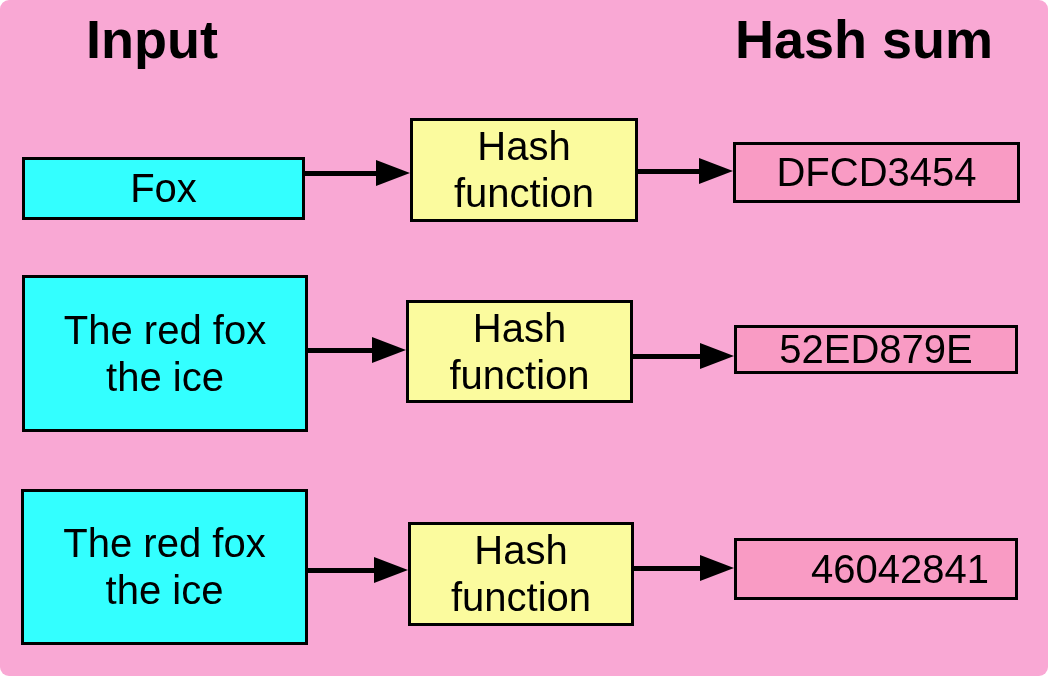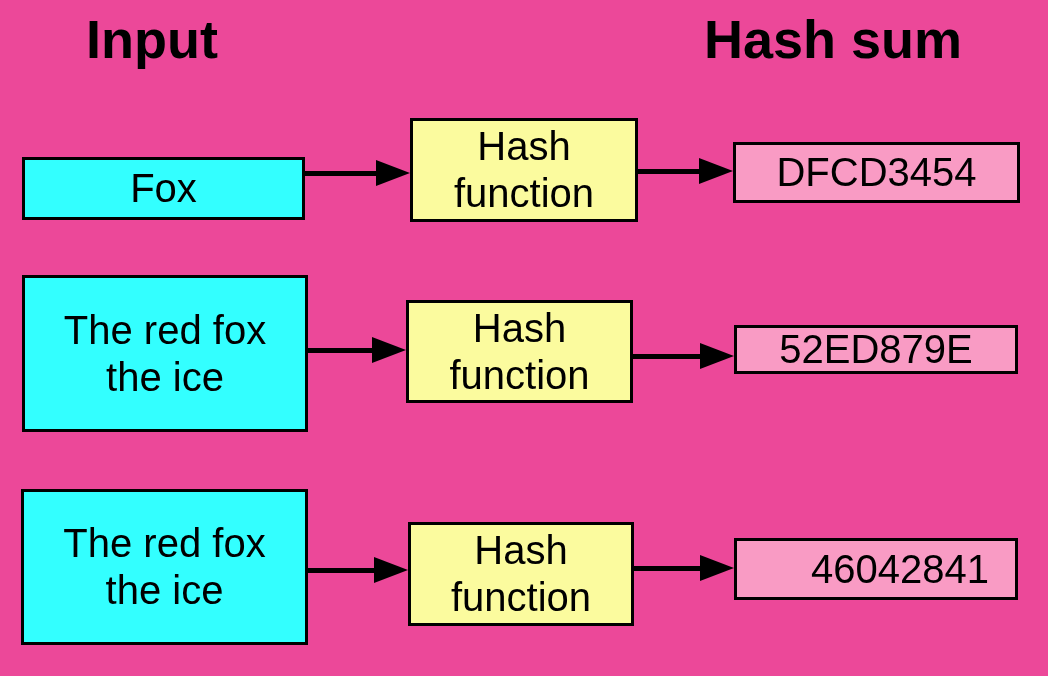--- a/index.html
+++ b/index.html
@@ -4,37 +4,38 @@
 <style>
   html, body {
     margin: 0;
     padding: 0;
     background: #ffffff;
   }
   .page {
     position: relative;
     width: 1048px;
     height: 676px;
-    background: #ec4899;
+    background: #f9a8d4;
     font-family: "Liberation Sans", "DejaVu Sans", sans-serif;
     color: #000000;
     overflow: hidden;
+    border-radius: 9px;
   }
   .header {
     position: absolute;
     top: 6px;
     height: 66px;
     line-height: 66px;
     font-size: 54px;
     font-weight: bold;
     text-align: center;
     white-space: nowrap;
   }
   .header-input { left: 27px;  width: 250px; }
-  .header-sum   { left: 693px; width: 280px; }
+  .header-sum   { left: 724px; width: 280px; }
 
   .box {
     position: absolute;
     box-sizing: border-box;
     border: 3px solid #000000;
     display: flex;
     align-items: center;
     justify-content: center;
     text-align: center;
     font-size: 40px;

